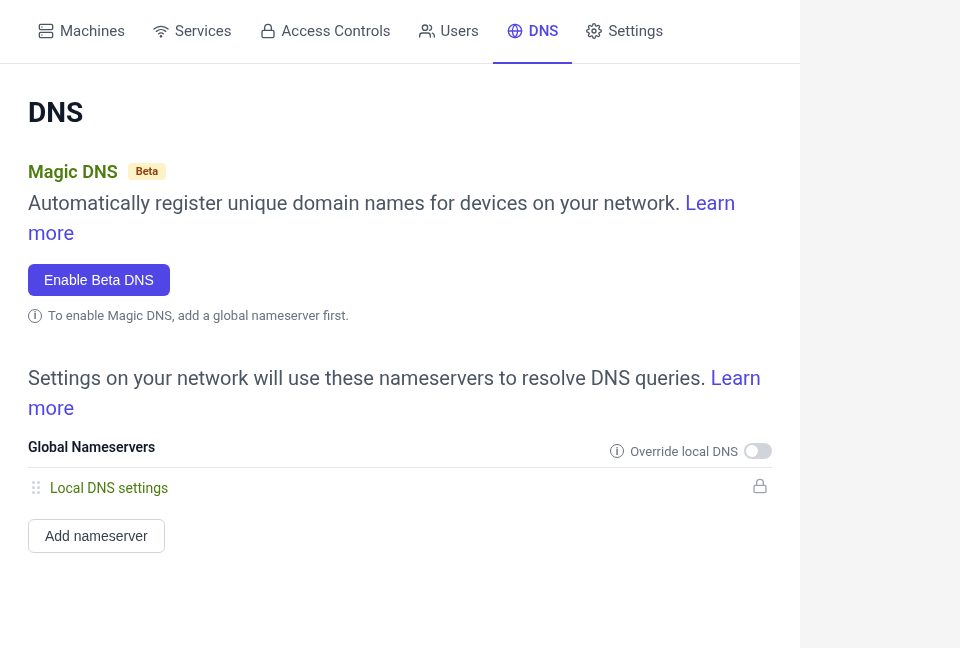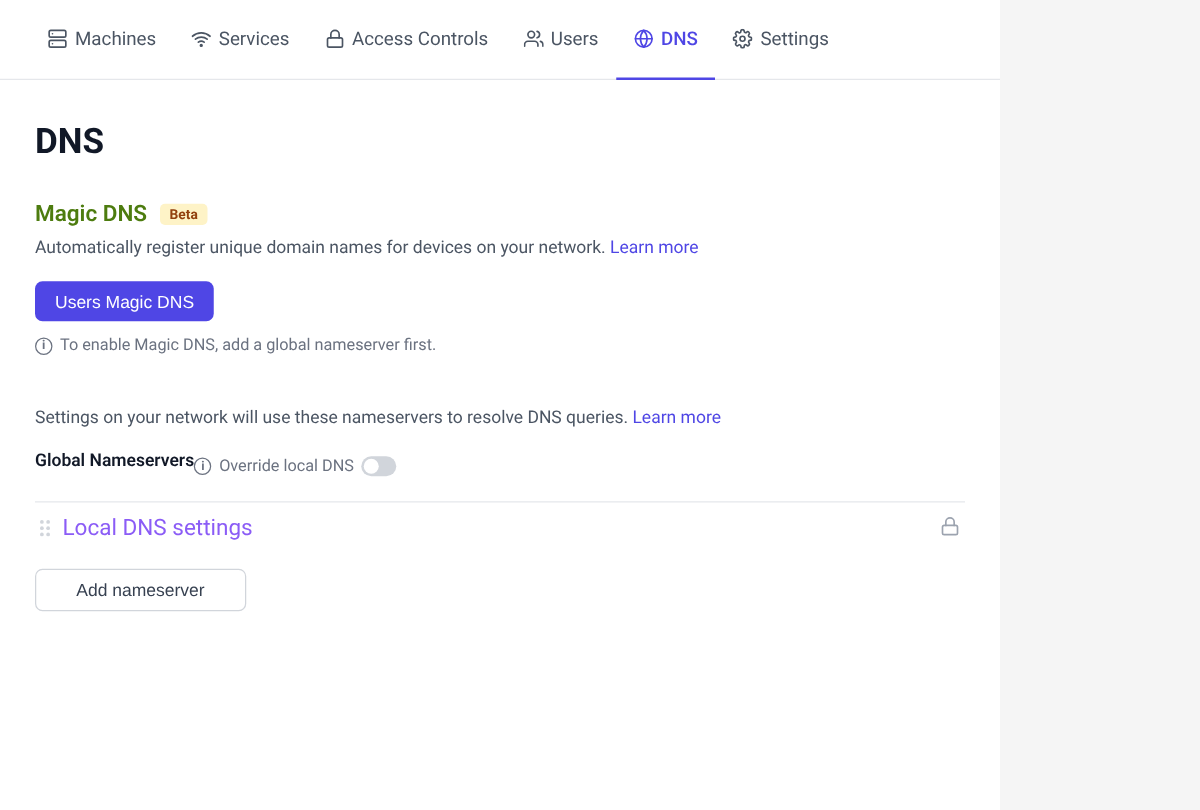--- a/index.html
+++ b/index.html
@@ -100,21 +100,21 @@
       color: #92400e;
       font-size: 11px;
       font-weight: 700;
       padding: 2px 8px;
       border-radius: 4px;
       text-transform: none;
     }
 
     .section-desc {
       color: #4b5563;
-      font-size: 14px;
+      font-size: 20px;
       margin-bottom: 16px;
       line-height: 1.5;
     }
 
     .learn-more {
       color: #4f46e5;
       text-decoration: none;
       cursor: pointer;
     }
 
@@ -162,22 +162,22 @@
     .global-ns-label {
       font-size: 14px;
       font-weight: 600;
       color: #111827;
       margin-bottom: 8px;
     }
 
     .global-ns-header {
       display: flex;
       align-items: center;
-      justify-content: flex-start;
-      margin-bottom: 16px;
+      justify-content: space-between;
+      margin-bottom: 4px;
     }
 
     .override-local-dns {
       display: flex;
       align-items: center;
       gap: 6px;
       color: #6b7280;
       font-size: 13px;
     }
 
@@ -208,33 +208,33 @@
     }
 
     .drag-dot {
       width: 3px;
       height: 3px;
       background: #d1d5db;
       border-radius: 50%;
     }
 
     .ns-placeholder {
-      color: #8b5cf6;
-      font-size: 18px;
+      color: #4d7c0f;
+      font-size: 14px;
     }
 
     .lock-icon {
       color: #9ca3af;
     }
 
     .btn-secondary {
       background: #fff;
       color: #374151;
       border: 1px solid #d1d5db;
-      padding: 8px 32px;
+      padding: 8px 16px;
       border-radius: 6px;
       font-size: 14px;
       font-weight: 500;
       cursor: pointer;
       margin-top: 12px;
       display: inline-flex;
       align-items: center;
     }
 
     
@@ -338,21 +338,21 @@
 
     <div class="section">
       <div class="section-header">
         <span class="section-title">Magic DNS</span>
         <span class="beta-badge">Beta</span>
       </div>
       <p class="section-desc">
         <span>Automatically register unique domain names for devices on your network.</span>
         <a class="learn-more">Learn more</a>
       </p>
-      <button class="btn-primary">Users Magic DNS</button>
+      <button class="btn-primary">Enable Beta DNS</button>
       <div class="info-note">
         <span class="info-icon">i</span>
         <span>To enable Magic DNS, add a global nameserver first.</span>
       </div>
     </div>
 
     <div class="section nameservers-section">
       <p class="section-desc">
         <span>Settings on your network will use these nameservers to resolve DNS queries.</span>
         <a class="learn-more">Learn more</a>

